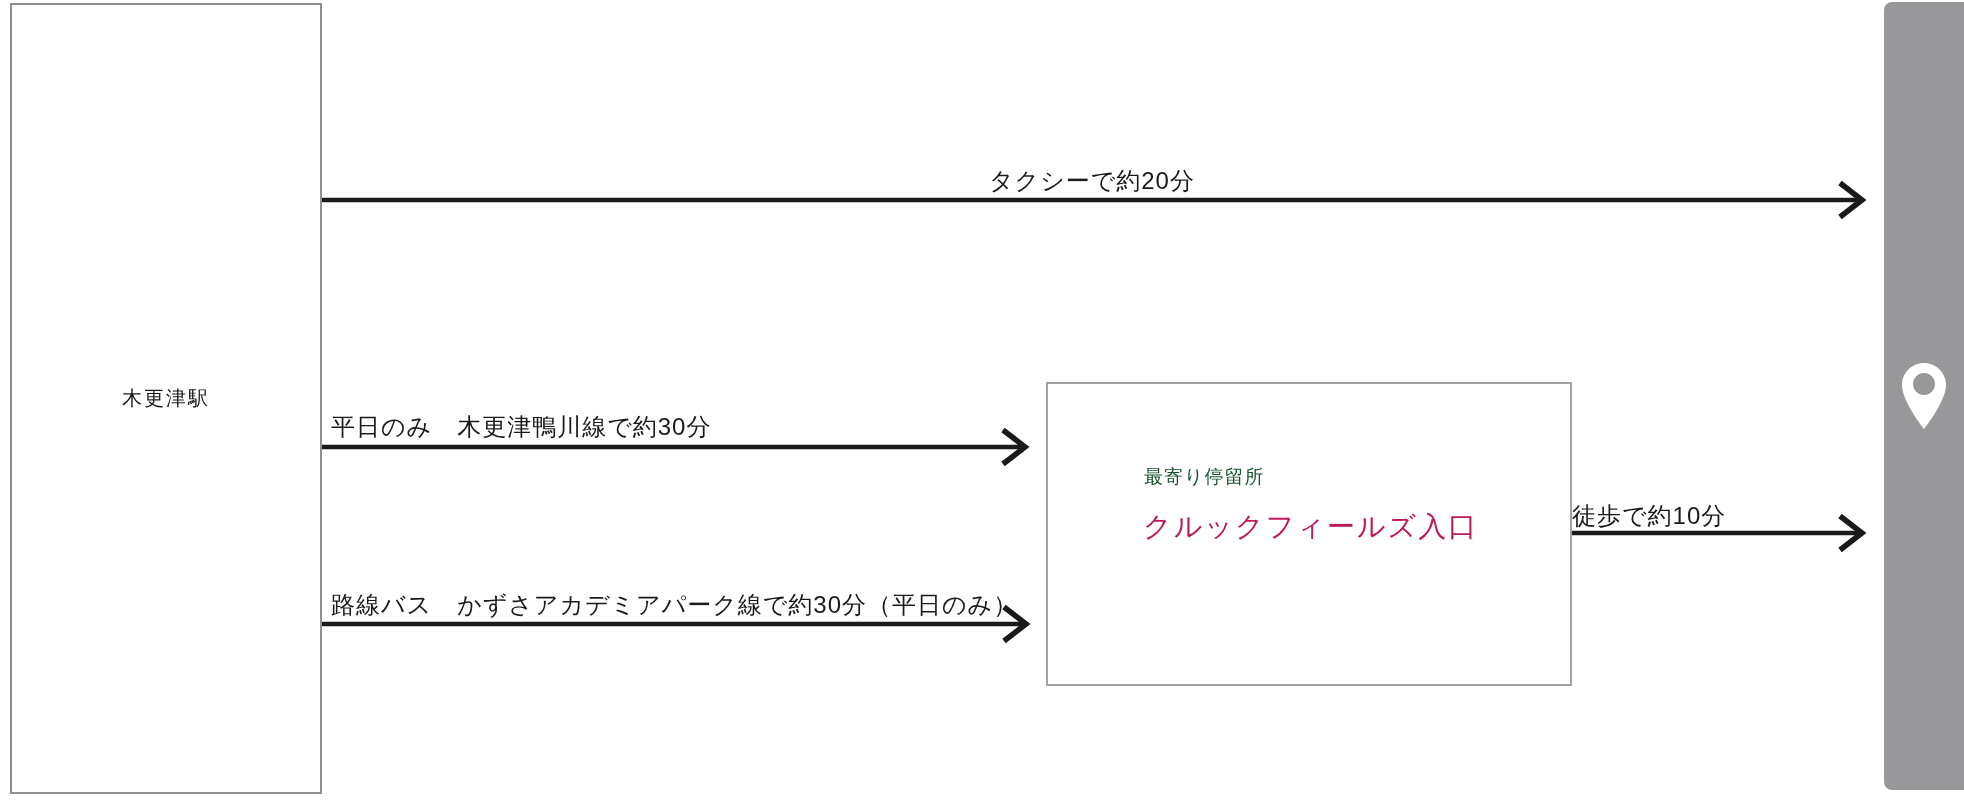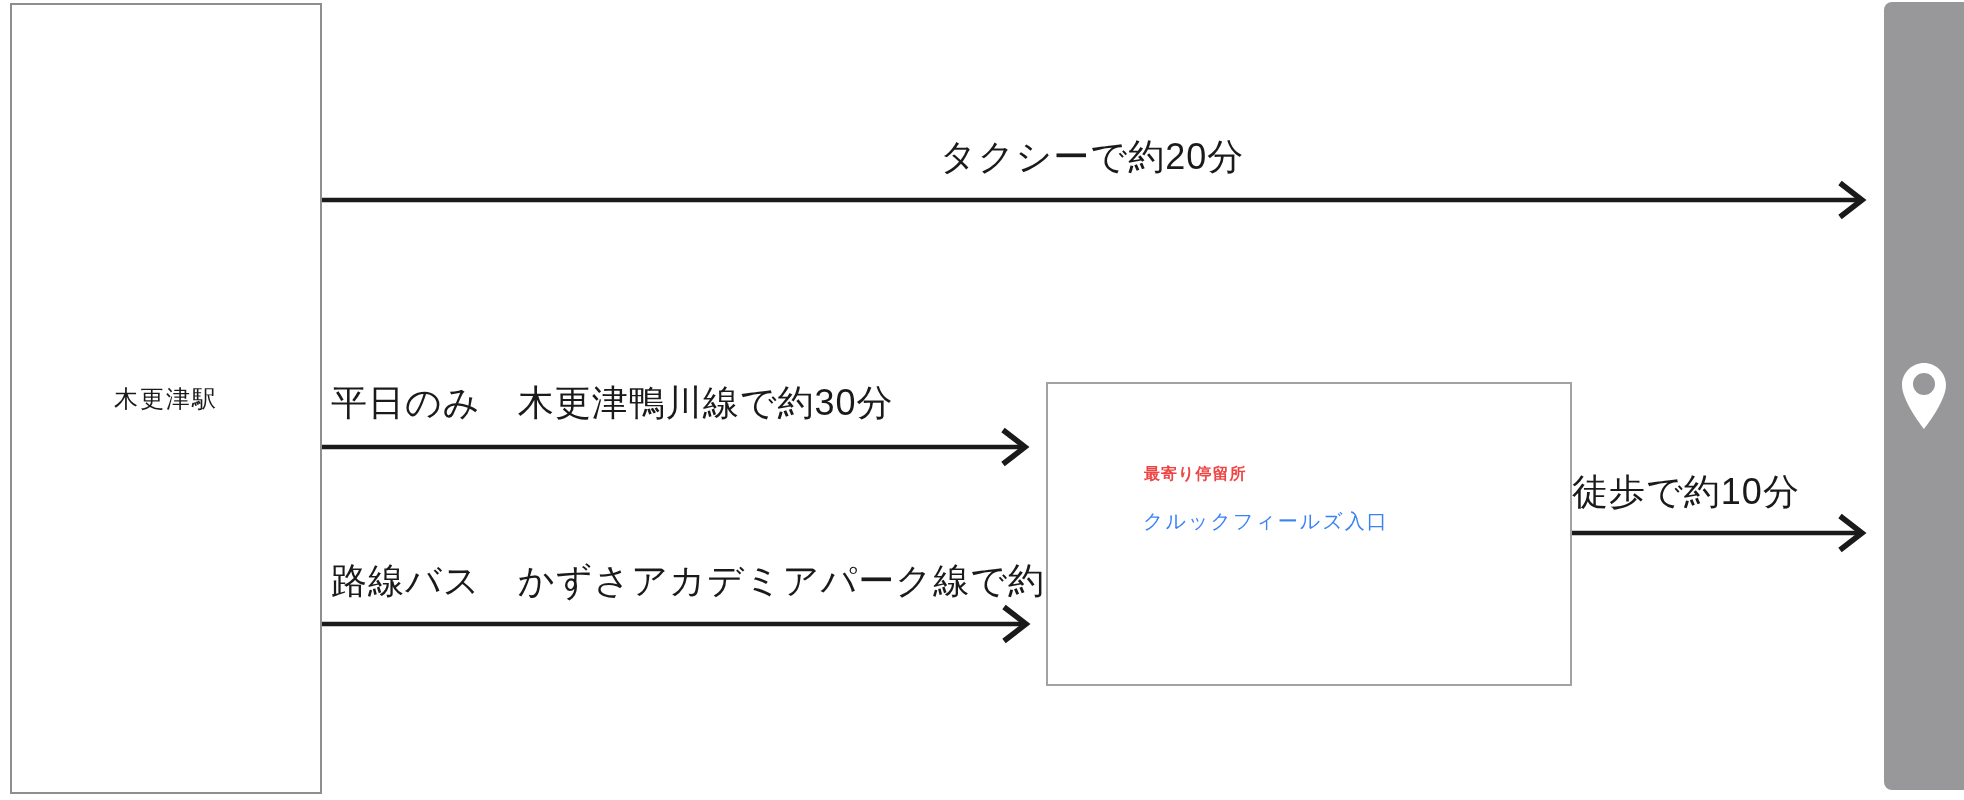--- a/index.html
+++ b/index.html
@@ -23,70 +23,71 @@
     width: 312px;
     height: 791px;
     box-sizing: border-box;
     border: 2px solid #8e8e8e;
     background: #ffffff;
     display: flex;
     align-items: center;
     justify-content: center;
   }
   .origin-label {
-    font-size: 24px;
+    font-size: 20px;
     letter-spacing: 2px;
     color: #1a1a1a;
   }
   .arrows {
     position: absolute;
     left: 0;
     top: 0;
     width: 1964px;
     height: 800px;
   }
   .route-label {
     position: absolute;
-    font-size: 36px;
+    font-size: 24px;
     line-height: 26px;
     letter-spacing: 1px;
     color: #1a1a1a;
     white-space: nowrap;
+    margin-top: 24px;
   }
   .label-taxi   { left: 322px; top: 144px; width: 1540px; text-align: center; }
   .label-bus1   { left: 331px; top: 390px; }
   .label-bus2   { left: 331px; top: 568px; }
   .label-walk   { left: 1572px; top: 479px; width: 290px; text-align: left; }
   .stop-box {
     position: absolute;
     left: 1046px;
     top: 382px;
     width: 526px;
     height: 304px;
     box-sizing: border-box;
     border: 2px solid #a2a2a2;
     background: #ffffff;
   }
   .stop-heading {
     position: absolute;
     left: 96px;
     top: 80px;
-    font-size: 16px;
-    font-weight: bold;
+    font-size: 19px;
+    font-weight: normal;
     letter-spacing: 1px;
-    color: #ef4444;
+    color: #14532d;
     white-space: nowrap;
   }
   .stop-name {
     position: absolute;
     left: 95px;
     top: 124px;
-    font-size: 20px;
+    font-size: 28px;
     letter-spacing: 2px;
-    color: #3b82f6;
+    color: #be185d;
     white-space: nowrap;
   }
   .dest-bar {
     position: absolute;
     left: 1884px;
     top: 2px;
     width: 80px;
     height: 788px;
     background: #98989a;
     border-radius: 8px 0 0 8px;

